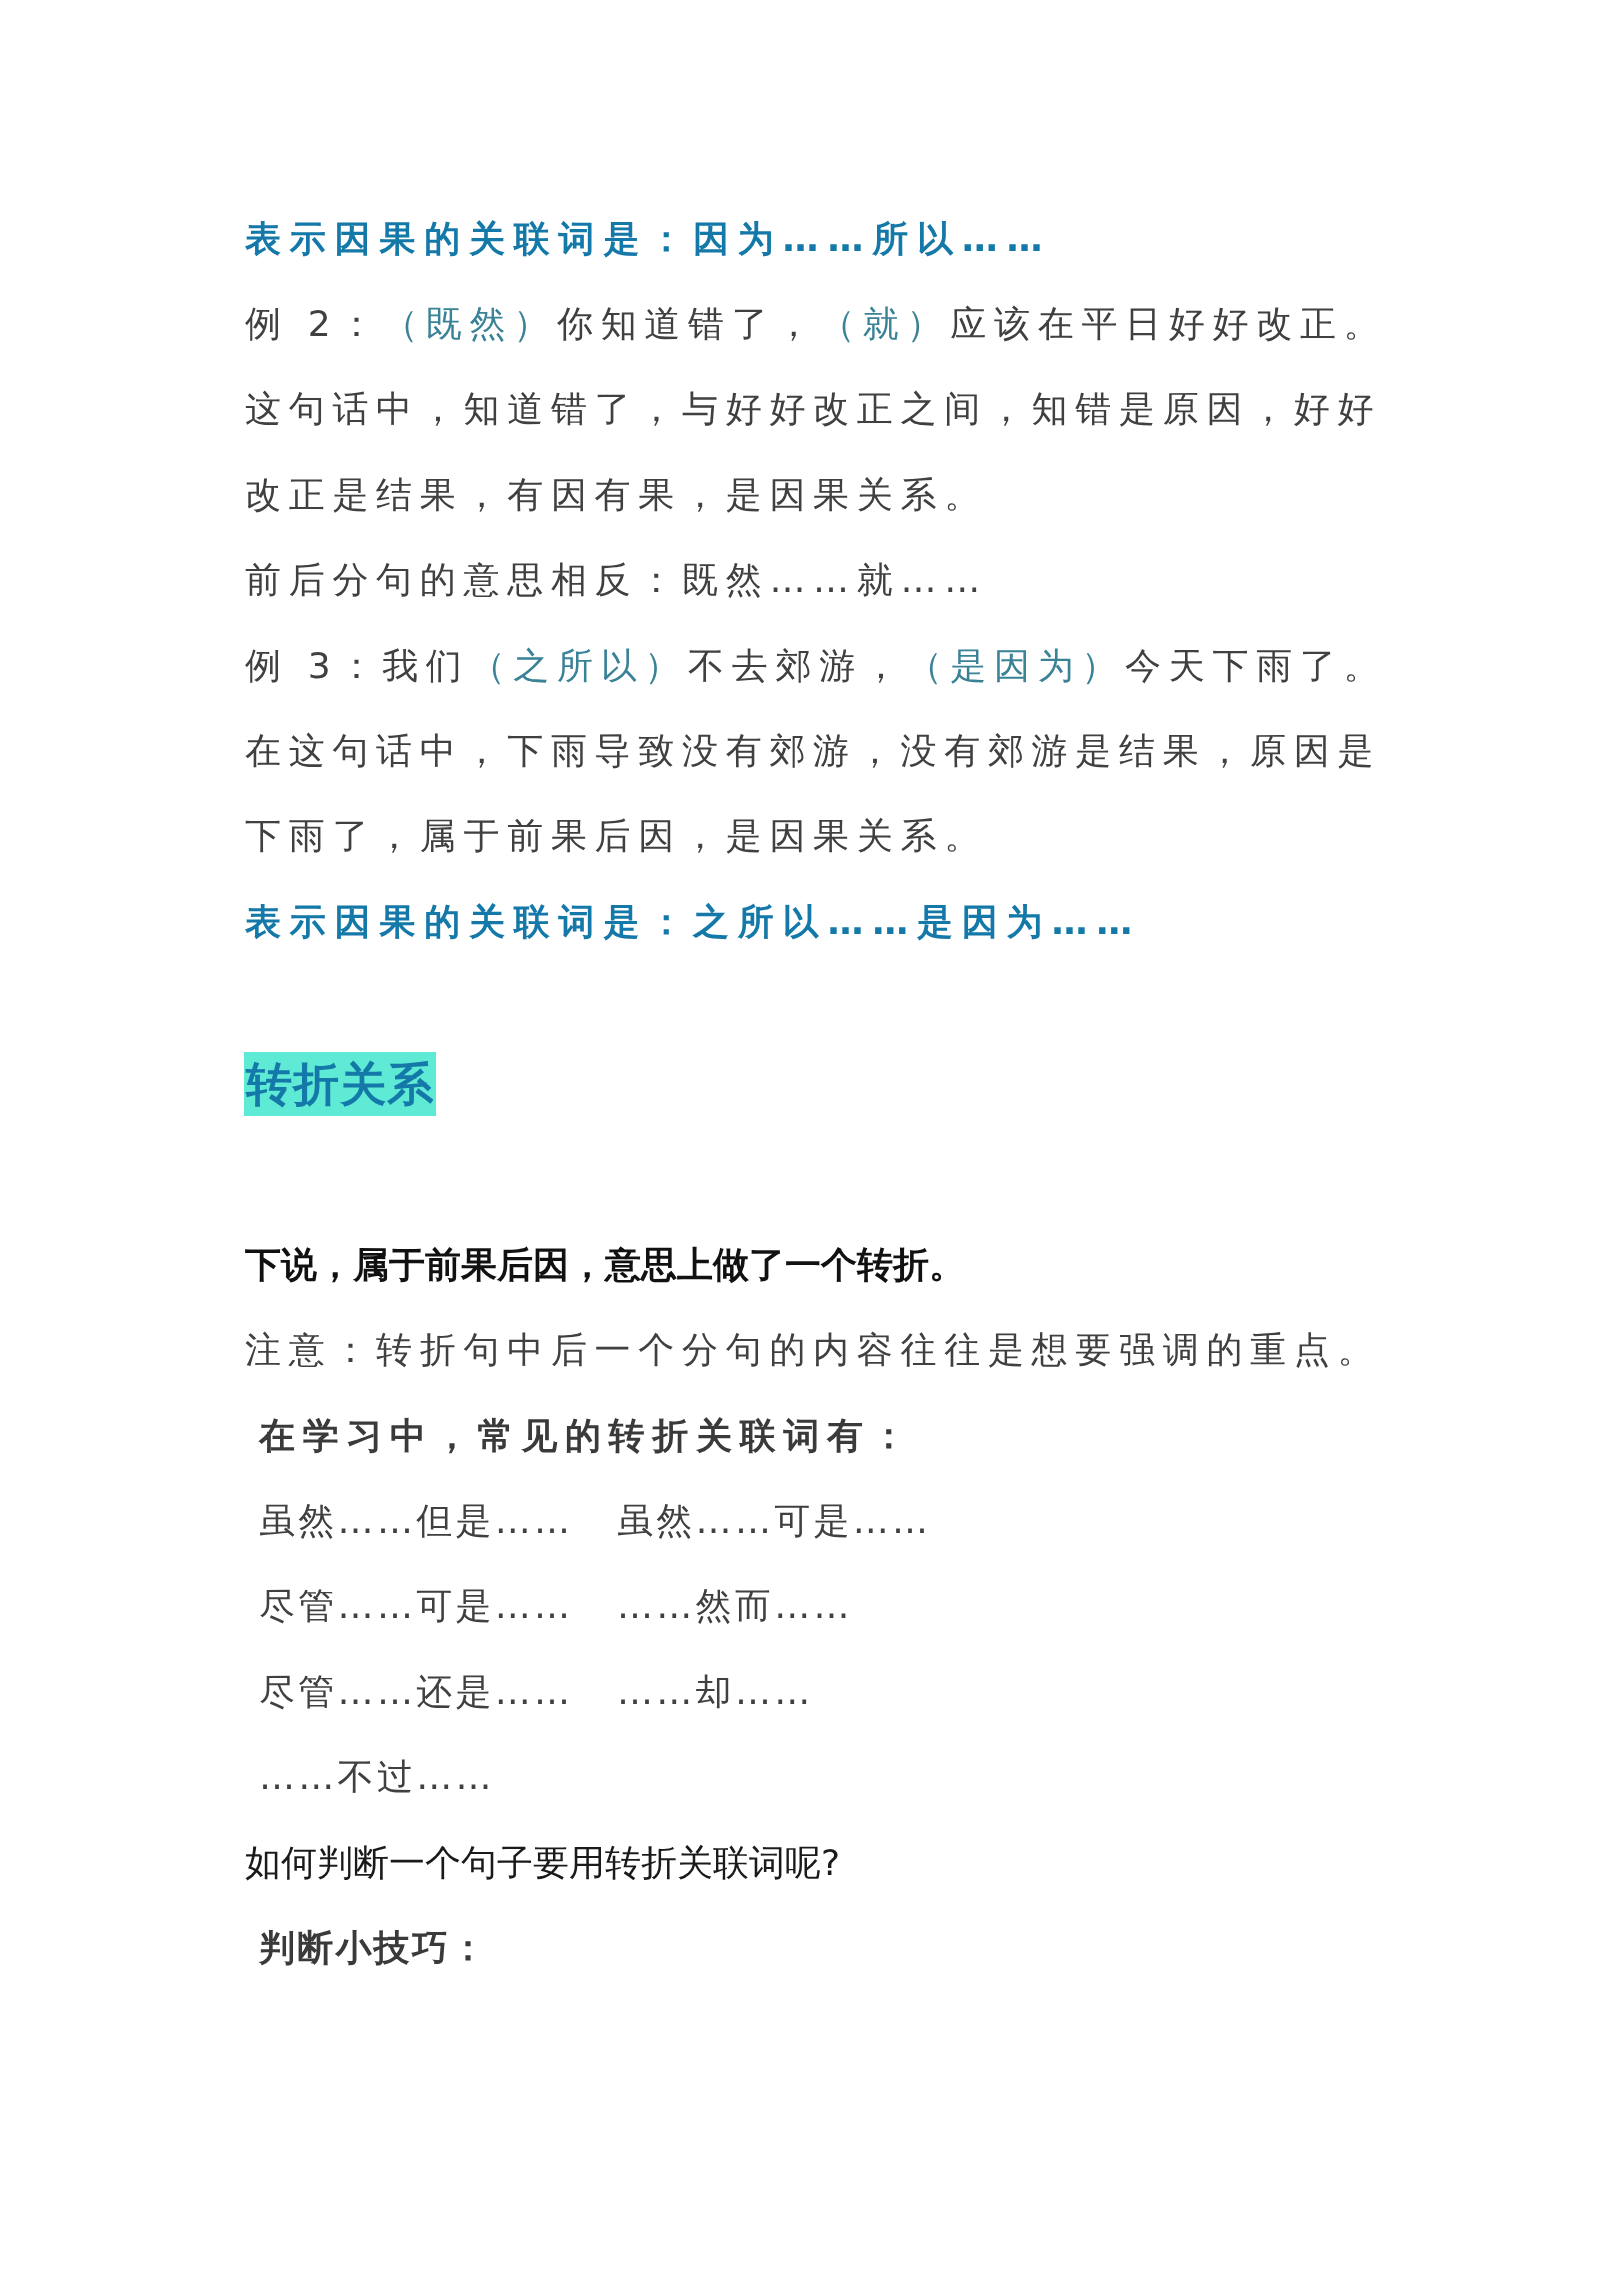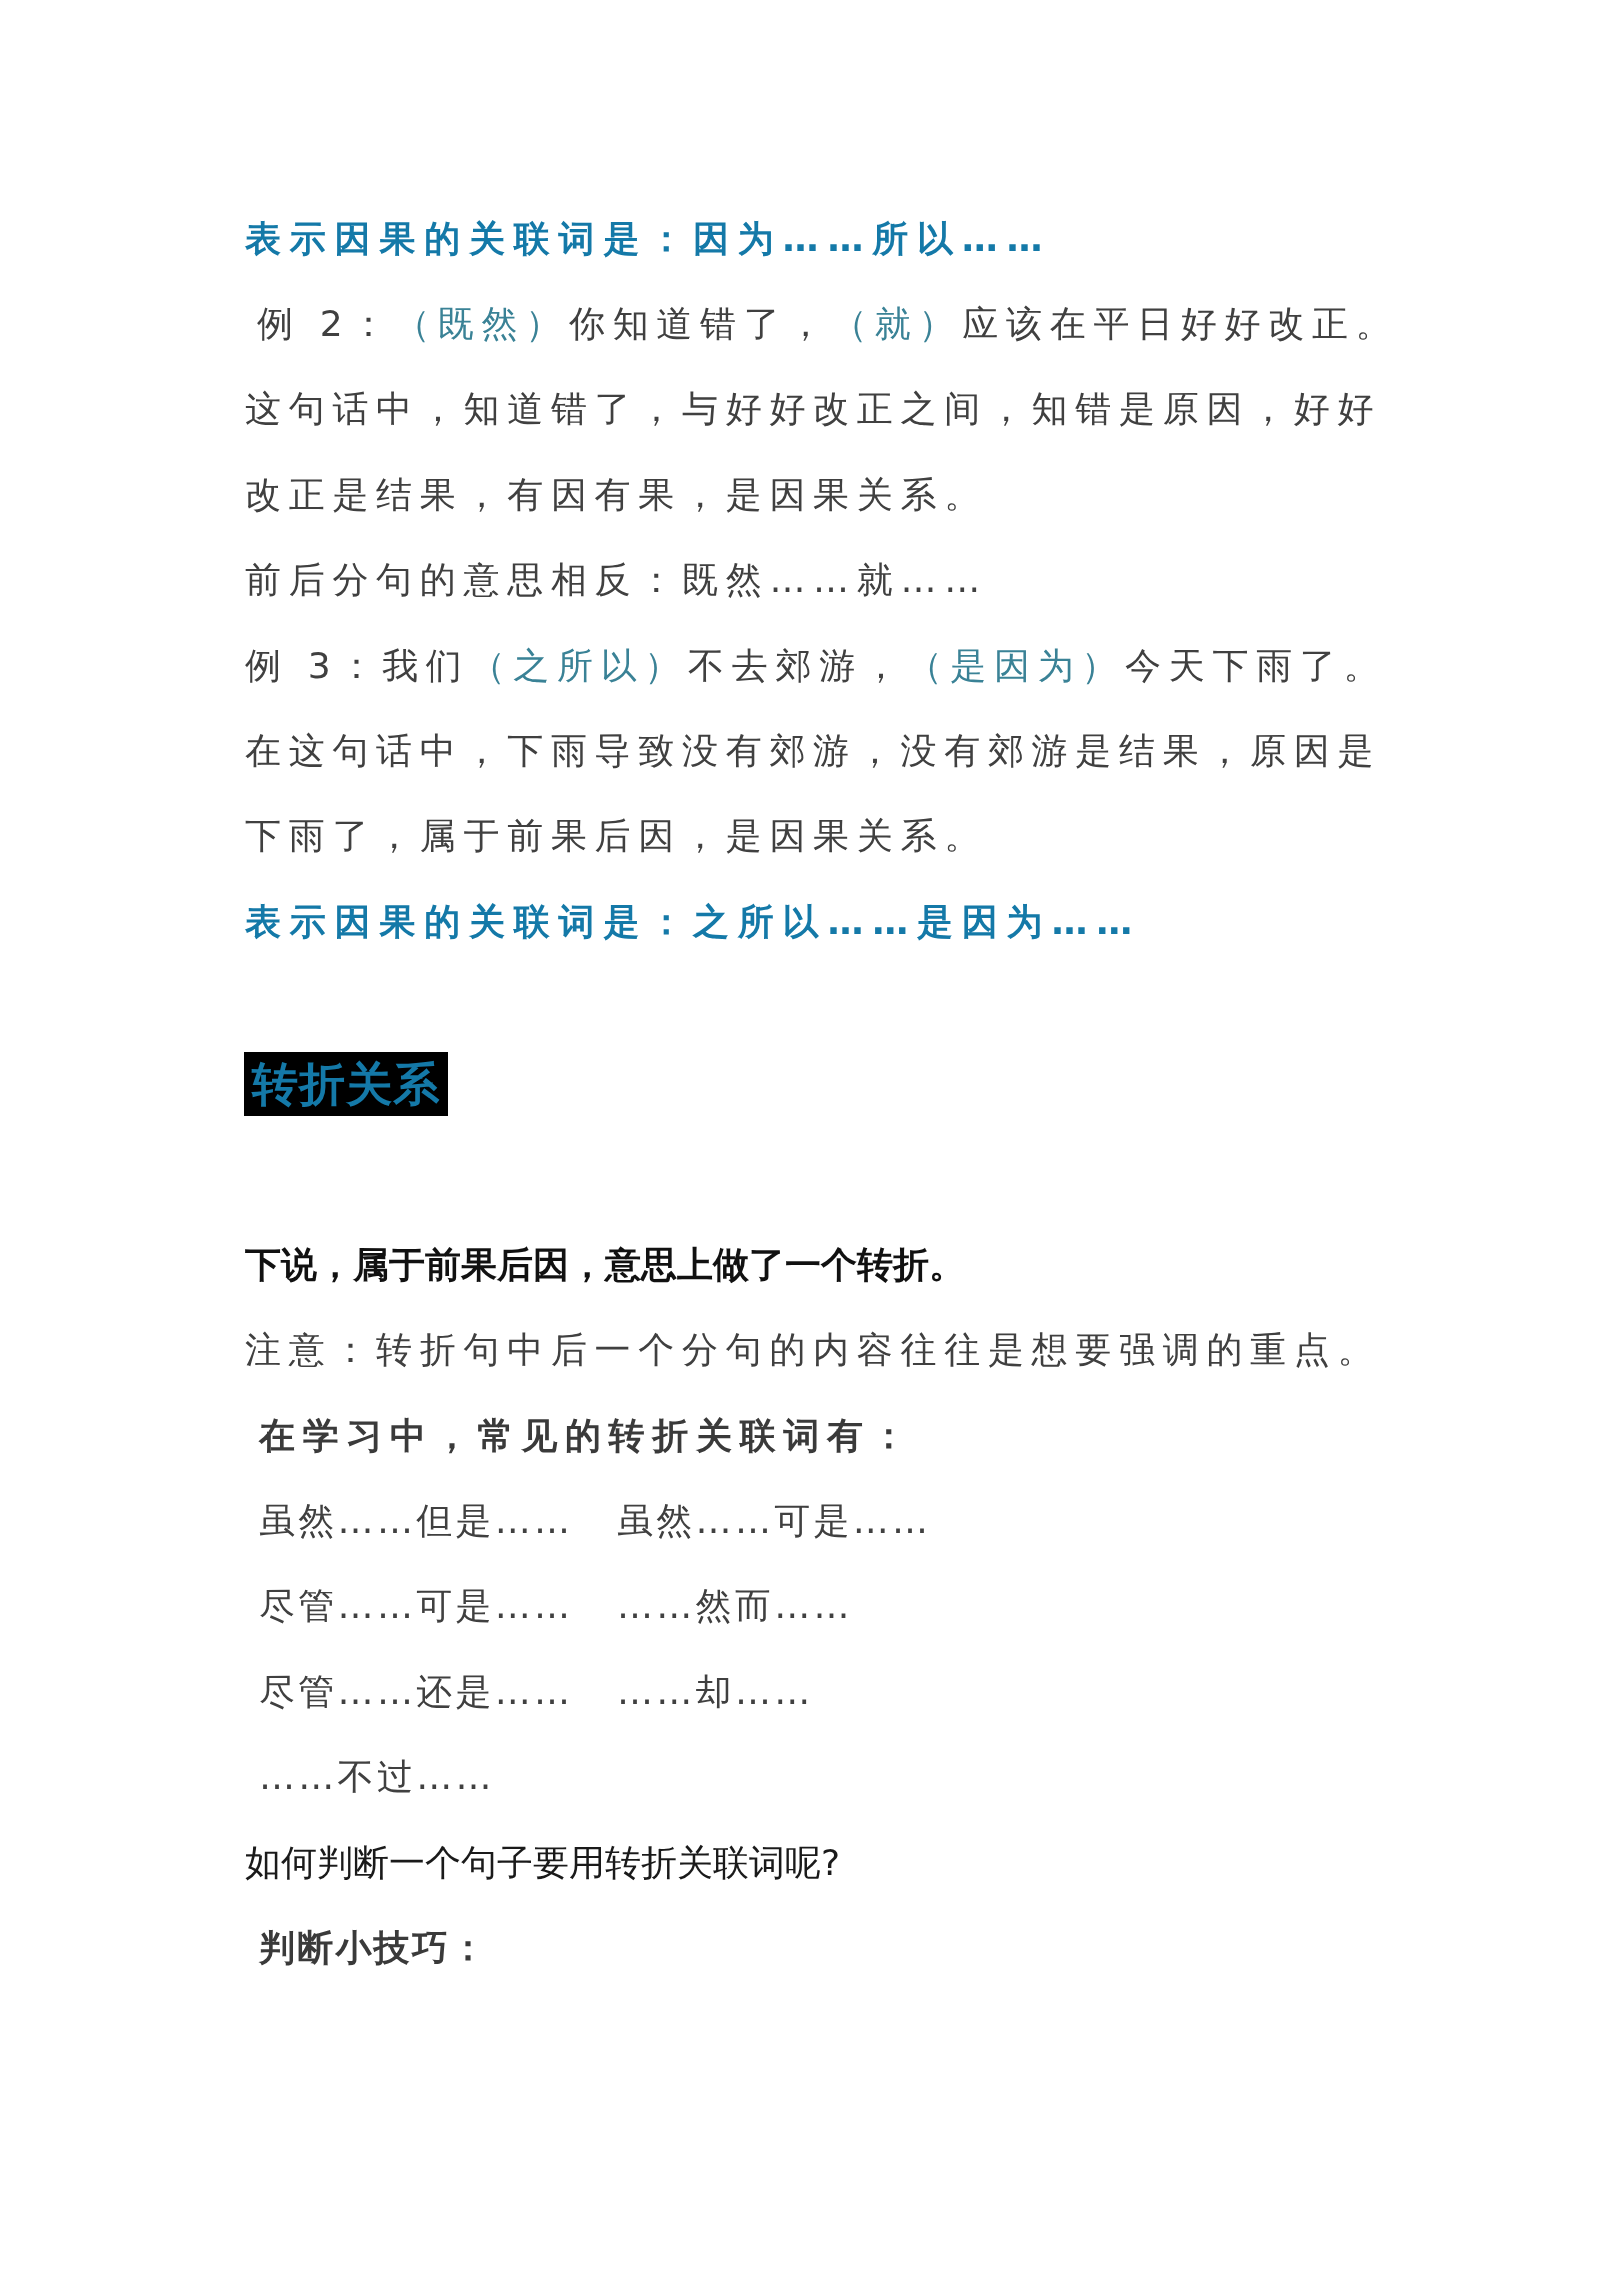--- a/index.html
+++ b/index.html
@@ -50,43 +50,43 @@
   }
   .semi-bold {
     color: #3a3a3a;
     font-weight: bold;
   }
   .heading-box {
     position: absolute;
     left: 244px;
     top: 1052px;
     height: 64px;
-    padding: 0 8px;
-    background: #000000;
+    padding: 0 2px;
+    background: #5eead4;
     display: flex;
     align-items: flex-end;
   }
   .heading-text {
     color: #1479a8;
     font-weight: bold;
     font-size: 46px;
     letter-spacing: 1.1px;
     line-height: 64px;
   }
   .pair { display: inline-block; }
   .pair.col2 { position: absolute; left: 358px; }
 </style>
 </head>
 <body>
 
 <div class="page">
 
   <div class="line blue-bold" style="top:196px;">表示因果的关联词是：因为……所以……</div>
 
-  <div class="line normal" style="top:281px;margin-left:12px;">
+  <div class="line normal" style="top:281px;">
     <span>例 2：</span><span class="kw">（既然）</span><span>你知道错了，</span><span class="kw">（就）</span><span>应该在平日好好改正。</span>
   </div>
 
   <div class="line normal" style="top:366px;">这句话中，知道错了，与好好改正之间，知错是原因，好好</div>
   <div class="line normal" style="top:452px;">改正是结果，有因有果，是因果关系。</div>
   <div class="line normal" style="top:537px;">前后分句的意思相反：既然……就……</div>
 
   <div class="line normal" style="top:623px;">
     <span>例 3：我们</span><span class="kw">（之所以）</span><span>不去郊游，</span><span class="kw">（是因为）</span><span>今天下雨了。</span>
   </div>

